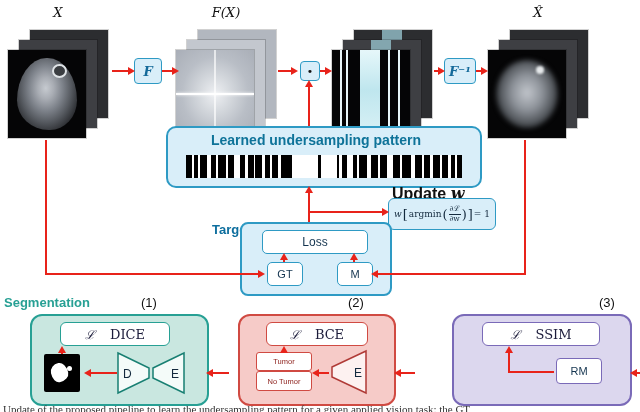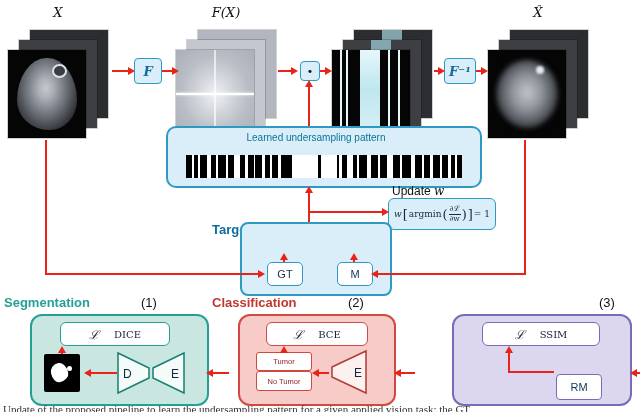--- a/index.html
+++ b/index.html
@@ -55,26 +55,26 @@
   
   .hl{position:absolute;height:2px;background:var(--arrow);}
   .vl{position:absolute;width:2px;background:var(--arrow);}
   .ah{position:absolute;width:0;height:0;}
   .ah-r{border-top:4px solid transparent;border-bottom:4px solid transparent;border-left:7px solid var(--arrow);}
   .ah-l{border-top:4px solid transparent;border-bottom:4px solid transparent;border-right:7px solid var(--arrow);}
   .ah-u{border-left:4px solid transparent;border-right:4px solid transparent;border-bottom:7px solid var(--arrow);}
 
   
   .panel-blue{position:absolute;background:var(--blue-fill);border:2px solid var(--blue);border-radius:10px;}
-  .panel-title{position:absolute;left:0;right:16px;top:4px;text-align:center;font-size:10px;font-weight:normal;
+  .panel-title{position:absolute;left:0;right:16px;top:4px;text-align:center;font-size:14px;font-weight:bold;
     color:#0e7399;}
   .pattern-bar{position:absolute;left:18px;top:27px;width:276px;height:23px;background:#000;overflow:hidden;}
   .stripe{position:absolute;top:0;bottom:0;background:#fff;}
 
-  .update-label{position:absolute;left:392px;top:184px;font-size:12px;font-weight:normal;color:#111;}
+  .update-label{position:absolute;left:392px;top:184px;font-size:16px;font-weight:bold;color:#111;}
   .update-label .mvar{font-family:"DejaVu Serif",serif;font-style:italic;}
   .formula-box{position:absolute;left:388px;top:198px;width:106px;height:30px;background:var(--blue-fill);
     border:1.5px solid var(--blue);border-radius:6px;display:flex;align-items:center;justify-content:center;
     font-family:"DejaVu Serif",serif;font-size:9px;color:#13293d;gap:1px;}
   .formula-box .mvar{font-style:italic;}
   .formula-box .big{font-size:13px;font-weight:normal;}
   .frac{display:inline-flex;flex-direction:column;align-items:center;font-size:7.5px;line-height:1.15;}
   .frac .num{border-bottom:1px solid #13293d;padding:0 1px;}
 
   .tt-label{position:absolute;left:212px;top:222px;font-size:13px;font-weight:bold;color:var(--blue-text);}
@@ -83,21 +83,21 @@
 
   
   .task-title{position:absolute;font-size:13px;font-weight:bold;}
   .task-num{position:absolute;font-size:13px;color:#111;}
   .task-panel{position:absolute;top:314px;height:88px;border-radius:12px;}
   .seg-panel{background:var(--seg-fill);border:2px solid var(--seg);}
   .cls-panel{background:var(--cls-fill);border:2px solid var(--cls);}
   .rec-panel{background:var(--rec-fill);border:2px solid var(--rec);}
   .lossbox{position:absolute;background:#fff;border-radius:6px;display:flex;align-items:center;justify-content:center;
     font-family:"DejaVu Serif",serif;font-style:italic;font-size:12px;color:#1b1b3a;}
-  .lossbox .sub{font-size:10px;font-style:normal;vertical-align:-2px;margin-left:15px;}
+  .lossbox .sub{font-size:13px;font-style:normal;vertical-align:-2px;margin-left:15px;}
   .mask{position:absolute;left:44px;top:354px;width:36px;height:38px;background:#000;border-radius:2px;overflow:hidden;}
   .mask-blob{position:absolute;left:7px;top:9px;width:17px;height:19px;background:#fff;
     border-radius:55% 45% 60% 40%/45% 60% 40% 55%;transform:rotate(-12deg);}
   .mask-dot{position:absolute;left:23px;top:12px;width:5px;height:5px;background:#fff;border-radius:50%;}
   .clsbox{position:absolute;background:#fff;border:1.2px solid var(--cls);border-radius:3px;
     display:flex;align-items:center;justify-content:center;font-size:7.5px;color:#8b1d18;white-space:nowrap;}
   .caption{position:absolute;left:3px;top:403px;width:634px;height:9px;overflow:hidden;
     font-family:"Liberation Serif",serif;font-size:11px;line-height:12px;color:#333;}
 </style>
 </head>
@@ -218,20 +218,21 @@
 
   <div class="ah ah-u" style="left:305px;top:80px;"></div>
   <div class="vl" style="left:308px;top:87px;height:39px;"></div>
   <div class="ah ah-u" style="left:305px;top:186px;"></div>
   <div class="vl" style="left:308px;top:193px;height:29px;"></div>
   <div class="hl" style="left:310px;top:211px;width:72px;"></div>
   <div class="ah ah-r" style="left:382px;top:208px;"></div>
 
   <div class="tt-label">Target task</div>
   <div class="panel-blue" style="left:240px;top:222px;width:148px;height:70px;border-radius:8px;"></div>
+  <div class="wbox" style="left:262px;top:230px;width:104px;height:22px;font-size:12px;">Loss</div>
   <div class="wbox" style="left:267px;top:262px;width:34px;height:22px;">GT</div>
   <div class="wbox" style="left:337px;top:262px;width:34px;height:22px;">M</div>
   <div class="ah ah-u" style="left:280px;top:253px;"></div>
   <div class="vl" style="left:283px;top:259px;height:3px;"></div>
   <div class="ah ah-u" style="left:350px;top:253px;"></div>
   <div class="vl" style="left:353px;top:259px;height:3px;"></div>
 
   <div class="vl" style="left:45px;top:140px;height:135px;"></div>
   <div class="hl" style="left:45px;top:273px;width:215px;"></div>
   <div class="ah ah-r" style="left:258px;top:270px;"></div>
@@ -256,21 +257,20 @@
     <text x="7" y="28" font-size="12" fill="#13293d">D</text>
     <text x="55" y="28" font-size="12" fill="#13293d">E</text>
   </svg>
   <div class="ah ah-l" style="left:206px;top:369px;"></div>
   <div class="hl" style="left:213px;top:372px;width:16px;"></div>
   <div class="ah ah-l" style="left:84px;top:369px;"></div>
   <div class="hl" style="left:91px;top:372px;width:26px;"></div>
   <div class="ah ah-u" style="left:58px;top:346px;"></div>
   <div class="vl" style="left:61px;top:352px;height:2px;"></div>
 
-  <div class="task-title" style="left:212px;top:295px;color:#c23730;">Classification</div>
   <div class="task-num" style="left:348px;top:295px;">(2)</div>
   <div class="task-panel cls-panel" style="left:238px;width:154px;"></div>
   <div class="lossbox" style="left:266px;top:322px;width:100px;height:22px;border:1.5px solid var(--cls);">
     <span>ℒ</span>
       <span class="sub">BCE</span>
   </div>
   <div class="clsbox" style="left:256px;top:371px;width:54px;height:18px;">No Tumor</div>
   <div class="clsbox" style="left:256px;top:352px;width:54px;height:17px;">Tumor</div>
   <svg style="position:absolute;left:330px;top:348px;" width="38" height="48" viewBox="0 0 38 48">
     <polygon points="2,19 36,3 36,45 2,29" fill="#fdf1f0" stroke="#b03a36" stroke-width="1.5"></polygon>
@@ -281,21 +281,21 @@
   <div class="ah ah-l" style="left:312px;top:369px;"></div>
   <div class="hl" style="left:319px;top:372px;width:10px;"></div>
   <div class="ah ah-u" style="left:280px;top:346px;"></div>
 
   <div class="task-num" style="left:599px;top:295px;">(3)</div>
   <div class="task-panel rec-panel" style="left:452px;width:176px;"></div>
   <div class="lossbox" style="left:482px;top:322px;width:116px;height:22px;border:1.5px solid var(--rec);">
     <span>ℒ</span>
       <span class="sub">SSIM</span>
   </div>
-  <div class="wbox" style="left:556px;top:358px;width:44px;height:24px;border:1.5px solid var(--rec);border-radius:4px;margin-top:16px;">RM</div>
+  <div class="wbox" style="left:556px;top:358px;width:44px;height:24px;border:1.5px solid var(--rec);border-radius:4px;">RM</div>
   <div class="ah ah-l" style="left:630px;top:369px;"></div>
   <div class="hl" style="left:637px;top:372px;width:3px;"></div>
   <div class="hl" style="left:508px;top:371px;width:46px;"></div>
   <div class="vl" style="left:508px;top:352px;height:20px;"></div>
   <div class="ah ah-u" style="left:505px;top:346px;"></div>
 
   <div class="caption">Update of the proposed pipeline to learn the undersampling pattern for a given applied vision task: the GT</div>
 
 </div>
 

